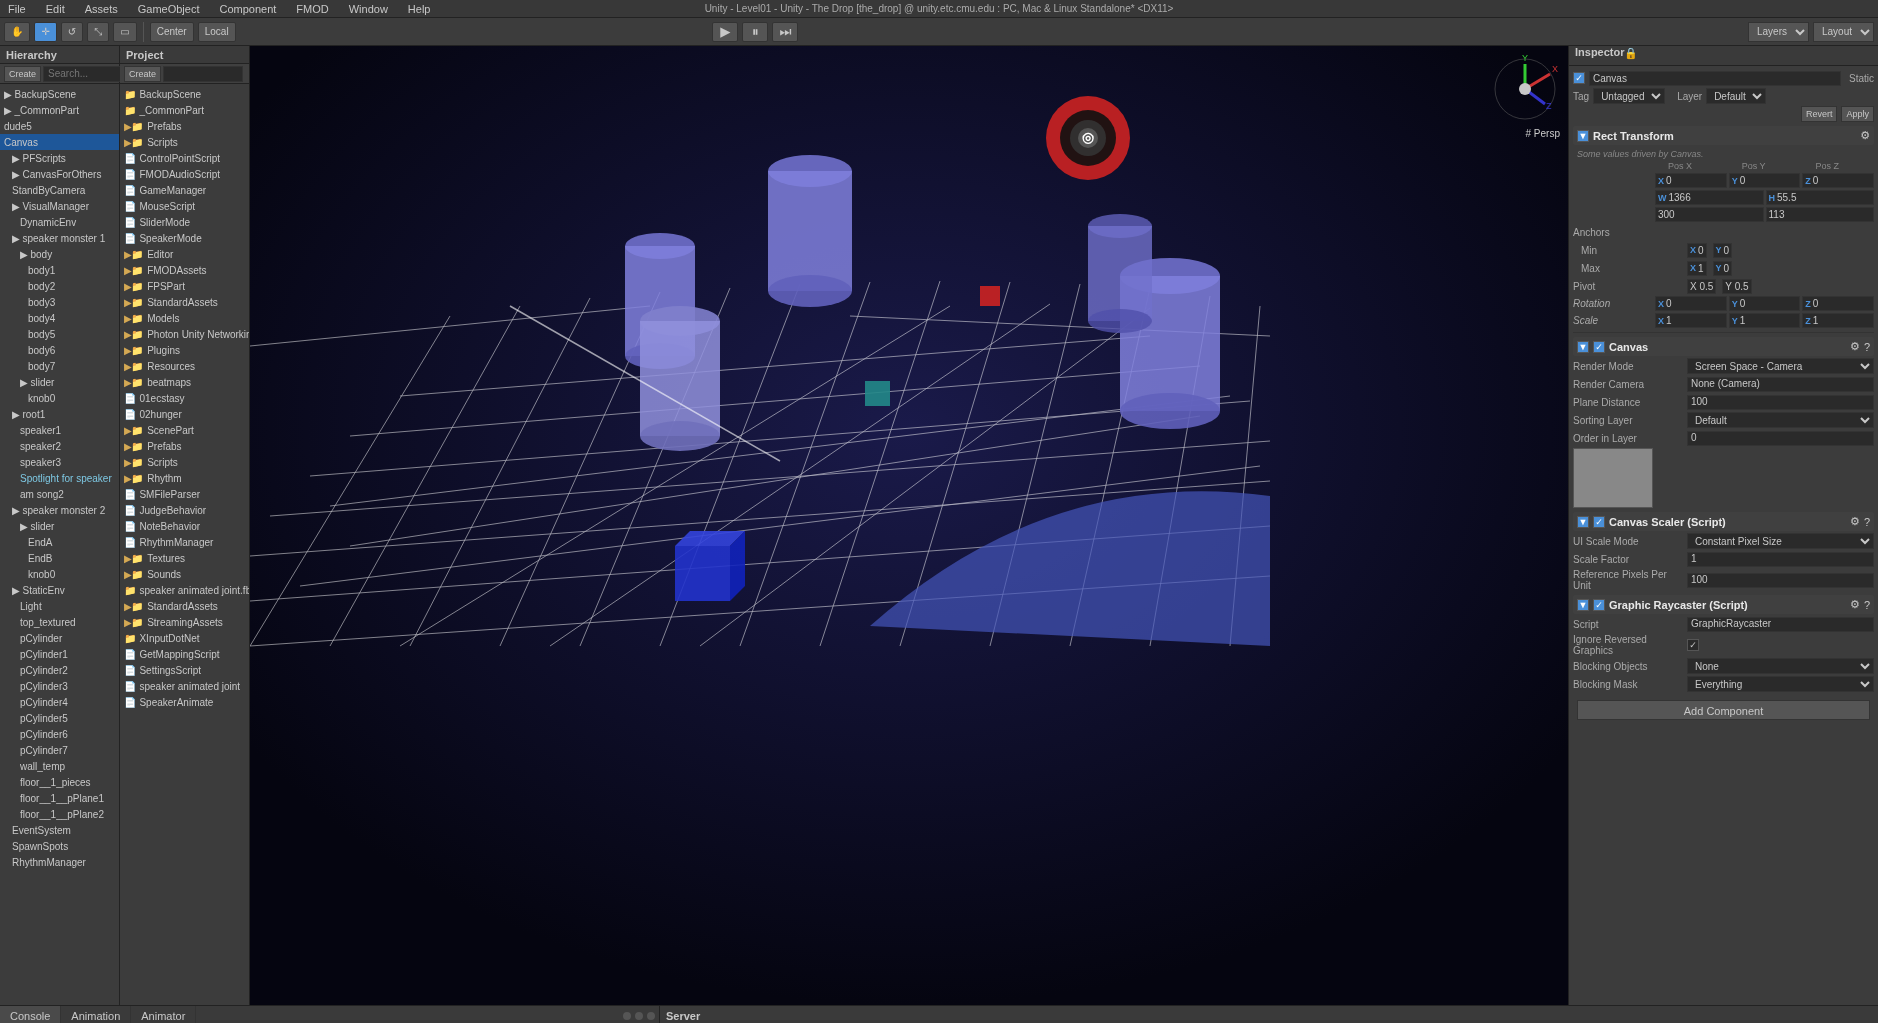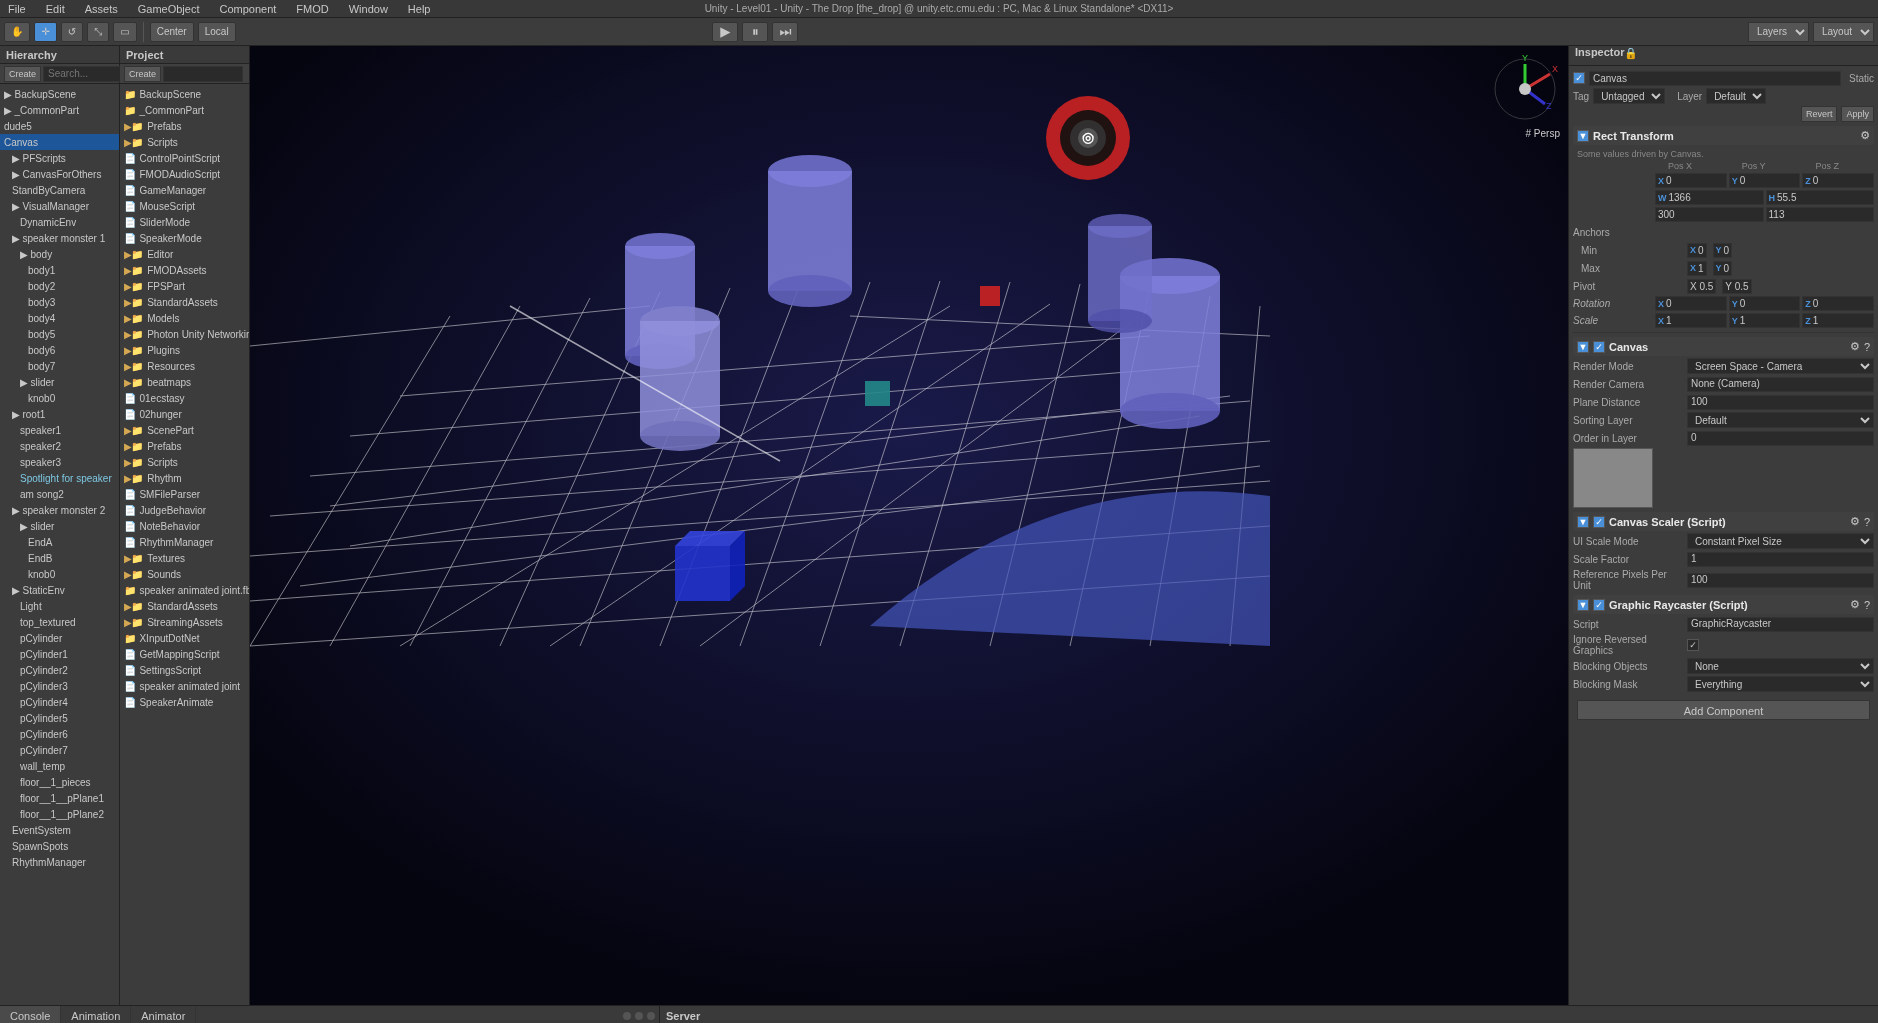--- a/index.html
+++ b/index.html
@@ -438,20 +438,21 @@
     }
 
     
     ::-webkit-scrollbar { width: 6px; height: 6px; }
     ::-webkit-scrollbar-track { background: #2a2a2a; }
     ::-webkit-scrollbar-thumb { background: #555; border-radius: 3px; }
 
     .inspector-note {
       font-size: 9px;
       color: #888;
+      font-style: italic;
       padding: 2px 4px;
     }
 
     
     .lock-btn {
       width: 14px;
       height: 14px;
       background: none;
       border: none;
       color: #888;

